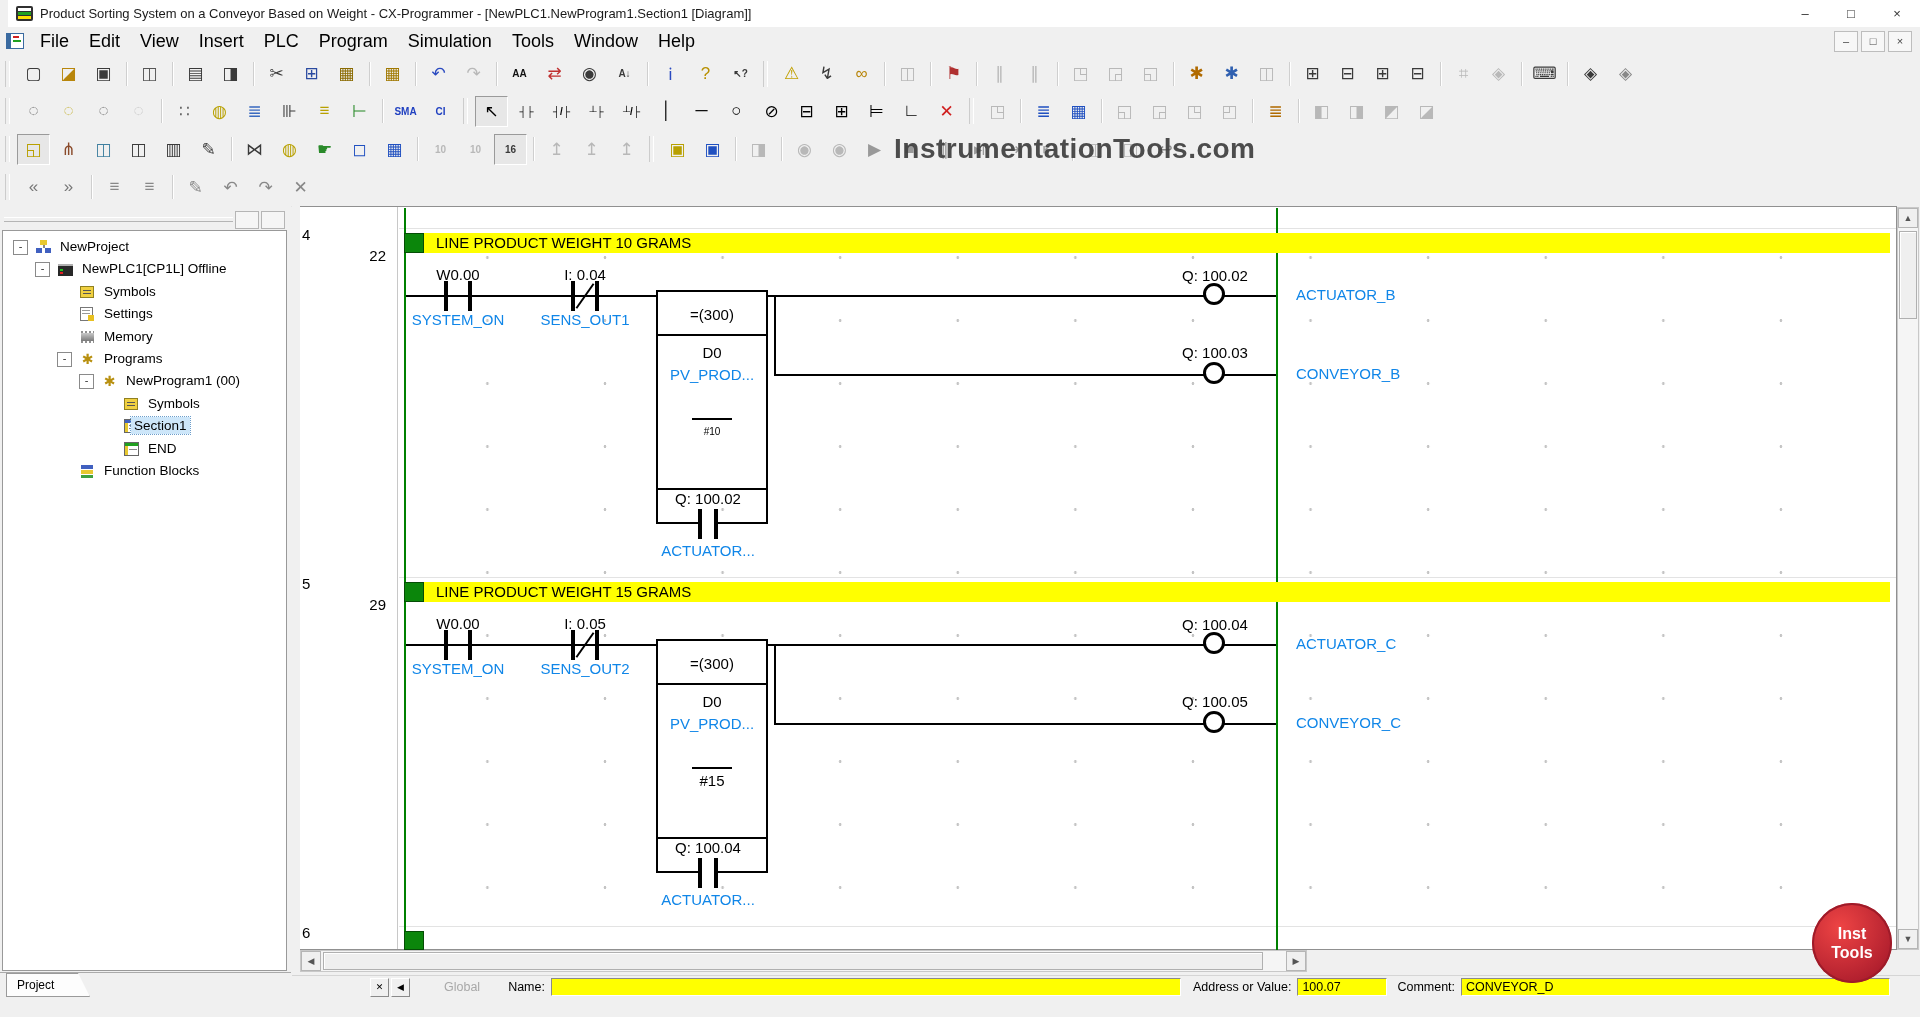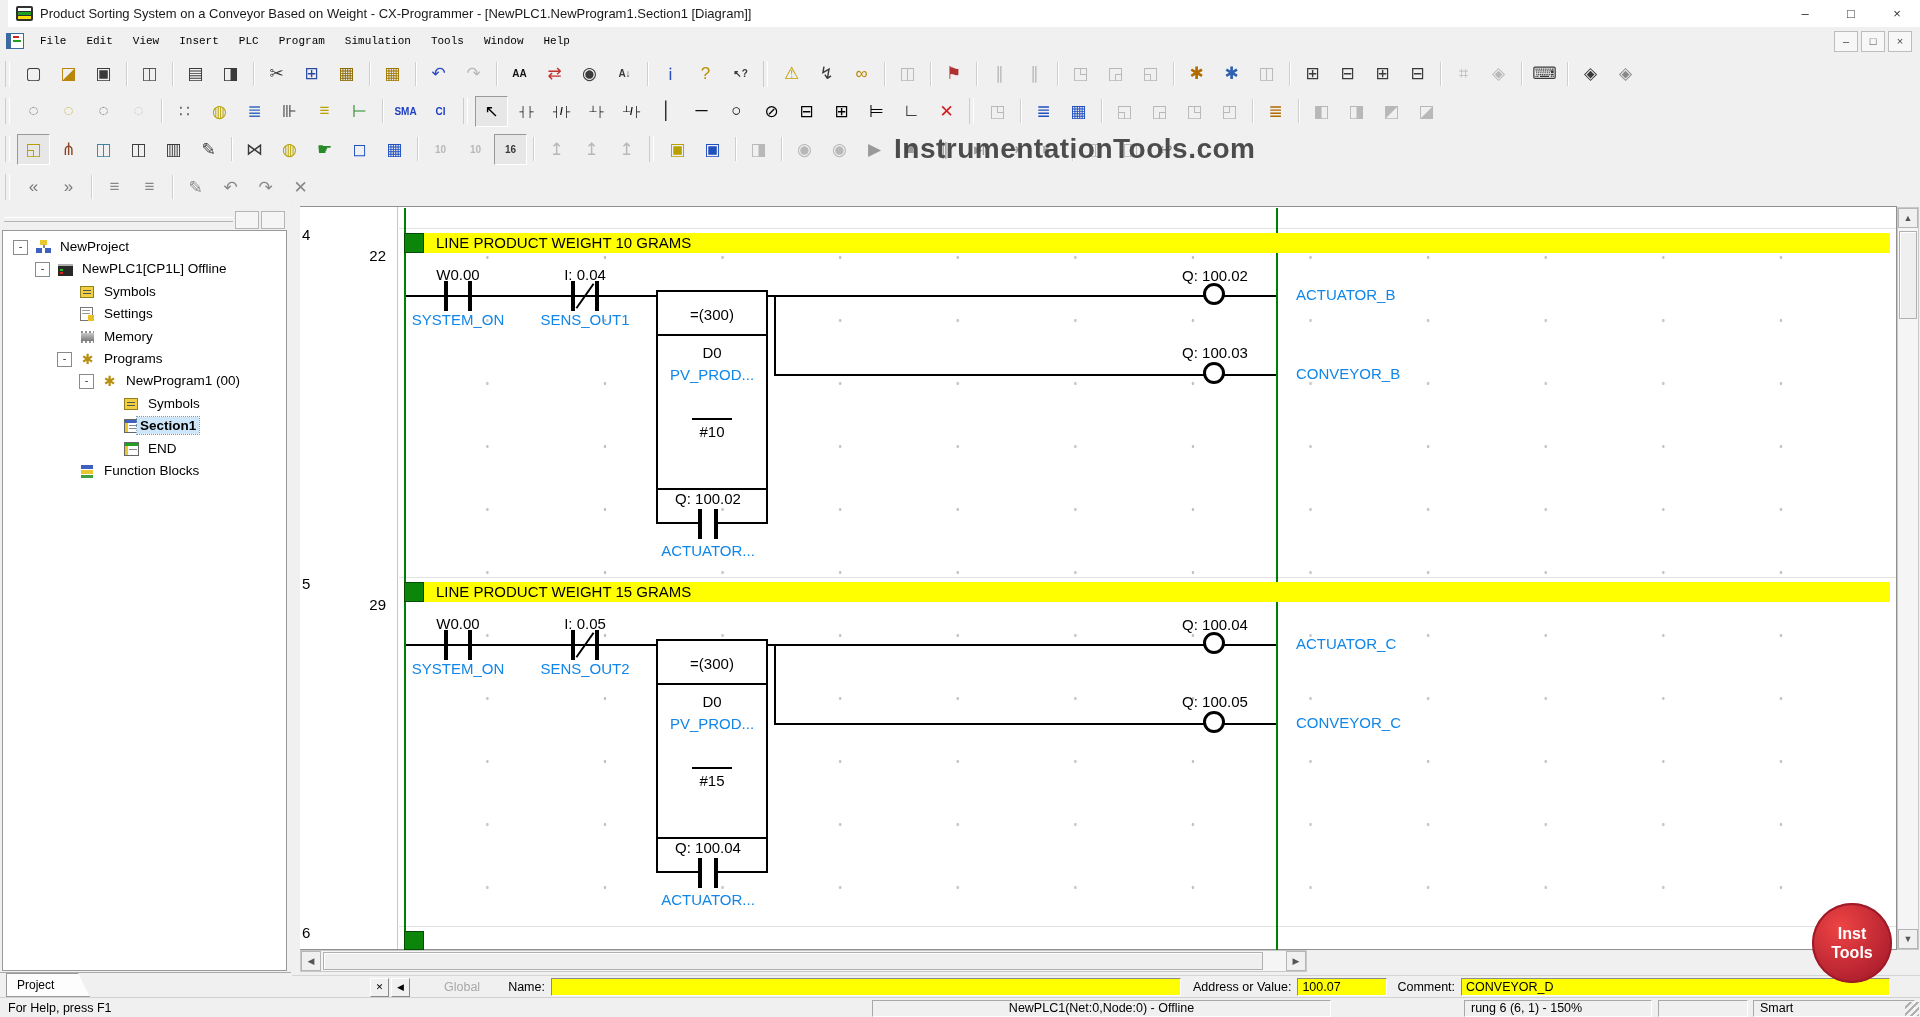--- a/index.html
+++ b/index.html
@@ -16,21 +16,21 @@
   .win-controls{margin-left:auto;display:flex;height:100%;}
   .win-btn{width:46px;display:flex;align-items:center;justify-content:center;
     font-size:13px;color:#333;}
   
   .menubar{position:absolute;left:0;top:27px;right:0;height:28px;background:#f0f0f0;
     display:flex;align-items:center;border-bottom:1px solid #dcdcdc;}
   .mdi-icon{width:16px;height:14px;margin:0 6px 0 6px;border:1px solid #3a6aa0;
     background:linear-gradient(#3a6aa0,#3a6aa0) 0 0/4px 14px no-repeat,
       linear-gradient(#d02020,#d02020) 6px 2px/6px 2px no-repeat,
       linear-gradient(#20a020,#20a020) 6px 6px/8px 2px no-repeat,#fff;}
-  .menu-item{padding:0 10px;font-size:11px;height:100%;display:flex;align-items:center;font-family:Liberation Mono, monospace;}
+  .menu-item{padding:0 10px;font-size:18px;height:100%;display:flex;align-items:center;}
   .mdi-controls{margin-left:auto;margin-right:8px;display:flex;gap:3px;}
   .mdi-btn{width:22px;height:19px;border:1px solid #bdbdbd;background:#f7f7f7;
     font-size:11px;display:flex;align-items:center;justify-content:center;color:#444;}
   
   .toolbar{position:absolute;left:0;right:0;background:#f0f0f0;display:flex;
     align-items:center;border-bottom:1px solid #e4e4e4;}
   #tb1{top:55px;height:37px}#tb2{top:92px;height:38px}
   #tb3{top:130px;height:38px}#tb4{top:168px;height:38px}
   .tb-btn{width:31px;height:29px;display:flex;align-items:center;justify-content:center;
     font-size:17px;margin:0 1px;border:1px solid transparent;flex:none;}
@@ -376,21 +376,21 @@
           <span class="tree-exp" style="left: 76px;">-</span>
           <span class="tree-icon " style="left: 98px; color: rgb(184, 144, 16);">✱</span>
           <span class="tree-label" style="left: 120px;">NewProgram1 (00)</span>
         </div>
         <div class="tree-row" style="top: 162.8px;">
           <span class="tree-icon ti-symbols" style="left: 120px;"></span>
           <span class="tree-label" style="left: 142px;">Symbols</span>
         </div>
         <div class="tree-row" style="top: 185.2px;">
           <span class="tree-icon ti-section" style="left: 120px;"></span>
-          <span class="tree-label selected" style="left: 134px; font-weight: bold;">Section1</span>
+          <span class="tree-label selected" style="left: 128px;">Section1</span>
         </div>
         <div class="tree-row" style="top: 207.6px;">
           <span class="tree-icon ti-end" style="left: 120px;"></span>
           <span class="tree-label" style="left: 142px;">END</span>
         </div>
         <div class="tree-row" style="top: 230px;">
           <span class="tree-icon ti-fb" style="left: 76px;"></span>
           <span class="tree-label" style="left: 98px;">Function Blocks</span>
         </div>
       </div>
@@ -423,21 +423,21 @@
       <div style="left: 570px; top: 295px; width: 30px; height: 2px; background: rgb(0, 0, 0); transform: rotate(-55deg);"></div>
       <div style="left: 515px; top: 267px; width: 140px; height: 16px; line-height: 16px; font-size: 15px; text-align: center; color: rgb(0, 0, 0); white-space: nowrap;">I: 0.04</div>
       <div style="left: 515px; top: 312px; width: 140px; height: 16px; line-height: 16px; font-size: 15px; text-align: center; color: rgb(16, 134, 232); white-space: nowrap;">SENS_OUT1</div>
       <div style="left: 569px; top: 279px; width: 34px; height: 34px;"></div>
       <div style="left: 656px; top: 290px; width: 112px; height: 200px; border: 2px solid rgb(0, 0, 0); background: rgb(255, 255, 255);"></div>
       <div style="left: 656px; top: 307px; width: 112px; height: 16px; line-height: 16px; font-size: 15px; text-align: center; color: rgb(0, 0, 0); white-space: nowrap;">=(300)</div>
       <div style="left: 658px; top: 334px; width: 108px; height: 2px; background: rgb(0, 0, 0);"></div>
       <div style="left: 656px; top: 345px; width: 112px; height: 16px; line-height: 16px; font-size: 15px; text-align: center; color: rgb(0, 0, 0); white-space: nowrap;">D0</div>
       <div style="left: 656px; top: 367px; width: 112px; height: 16px; line-height: 16px; font-size: 15px; text-align: center; color: rgb(16, 134, 232); white-space: nowrap;">PV_PROD...</div>
       <div style="left: 692px; top: 418px; width: 40px; height: 2px; background: rgb(0, 0, 0);"></div>
-      <div style="left: 656px; top: 424px; width: 112px; height: 16px; line-height: 16px; font-size: 15px; text-align: center; color: rgb(0, 0, 0); white-space: nowrap;">#10</div>
+      <div style="left: 656px; top: 424px; width: 112px; height: 16px; line-height: 16px; font-size: 10px; text-align: center; color: rgb(0, 0, 0); white-space: nowrap;">#10</div>
       <div style="left: 656px; top: 490px; width: 2px; height: 33px; background: rgb(0, 0, 0);"></div>
       <div style="left: 766px; top: 490px; width: 2px; height: 33px; background: rgb(0, 0, 0);"></div>
       <div style="left: 656px; top: 522px; width: 44px; height: 2px; background: rgb(0, 0, 0);"></div>
       <div style="left: 716px; top: 522px; width: 52px; height: 2px; background: rgb(0, 0, 0);"></div>
       <div style="left: 698px; top: 509px; width: 4px; height: 30px; background: rgb(0, 0, 0);"></div>
       <div style="left: 714px; top: 509px; width: 4px; height: 30px; background: rgb(0, 0, 0);"></div>
       <div style="left: 642px; top: 491px; width: 132px; height: 16px; line-height: 16px; font-size: 15px; text-align: center; color: rgb(0, 0, 0); white-space: nowrap;">Q: 100.02</div>
       <div style="left: 642px; top: 543px; width: 132px; height: 16px; line-height: 16px; font-size: 15px; text-align: center; color: rgb(16, 134, 232); white-space: nowrap;">ACTUATOR...</div>
       <div style="left: 774px; top: 295px; width: 2px; height: 81px; background: rgb(0, 0, 0);"></div>
       <div style="left: 774px; top: 374px; width: 502px; height: 2px; background: rgb(0, 0, 0);"></div>
@@ -507,27 +507,19 @@
     <span class="fb-btn" style="margin-left:2px;">◀</span>
     <span class="fb-label" style="margin-left:34px;color:#a8a8a8;">Global</span>
     <span class="fb-label" style="margin-left:22px;">Name:</span>
     <span class="yfield" style="width:620px;"></span>
     <span class="fb-label" style="margin-left:12px;">Address or Value:</span>
     <span class="yfield" style="width:80px;">100.07</span>
     <span class="fb-label" style="margin-left:10px;">Comment:</span>
     <span class="yfield" style="flex:1;margin-right:30px;">CONVEYOR_D</span>
   </div>
 
-  <div id="status-bar">
-    <span style="position:absolute;left:8px;top:3px;">For Help, press F1</span>
-    <span class="st-cell" style="left:872px;width:445px;text-align:center;">NewPLC1(Net:0,Node:0) - Offline</span>
-    <span class="st-cell" style="left:1464px;width:174px;">rung 6 (6, 1) - 150%</span>
-    <span class="st-cell" style="left:1658px;width:76px;"></span>
-    <span class="st-cell" style="left:1753px;width:148px;">Smart</span>
-    <span id="resize-grip"></span>
-  </div>
 
   <div id="badge">
     <span>Inst</span>
     <span>Tools</span>
   </div>
 
 </div>
 
 </body></html>

